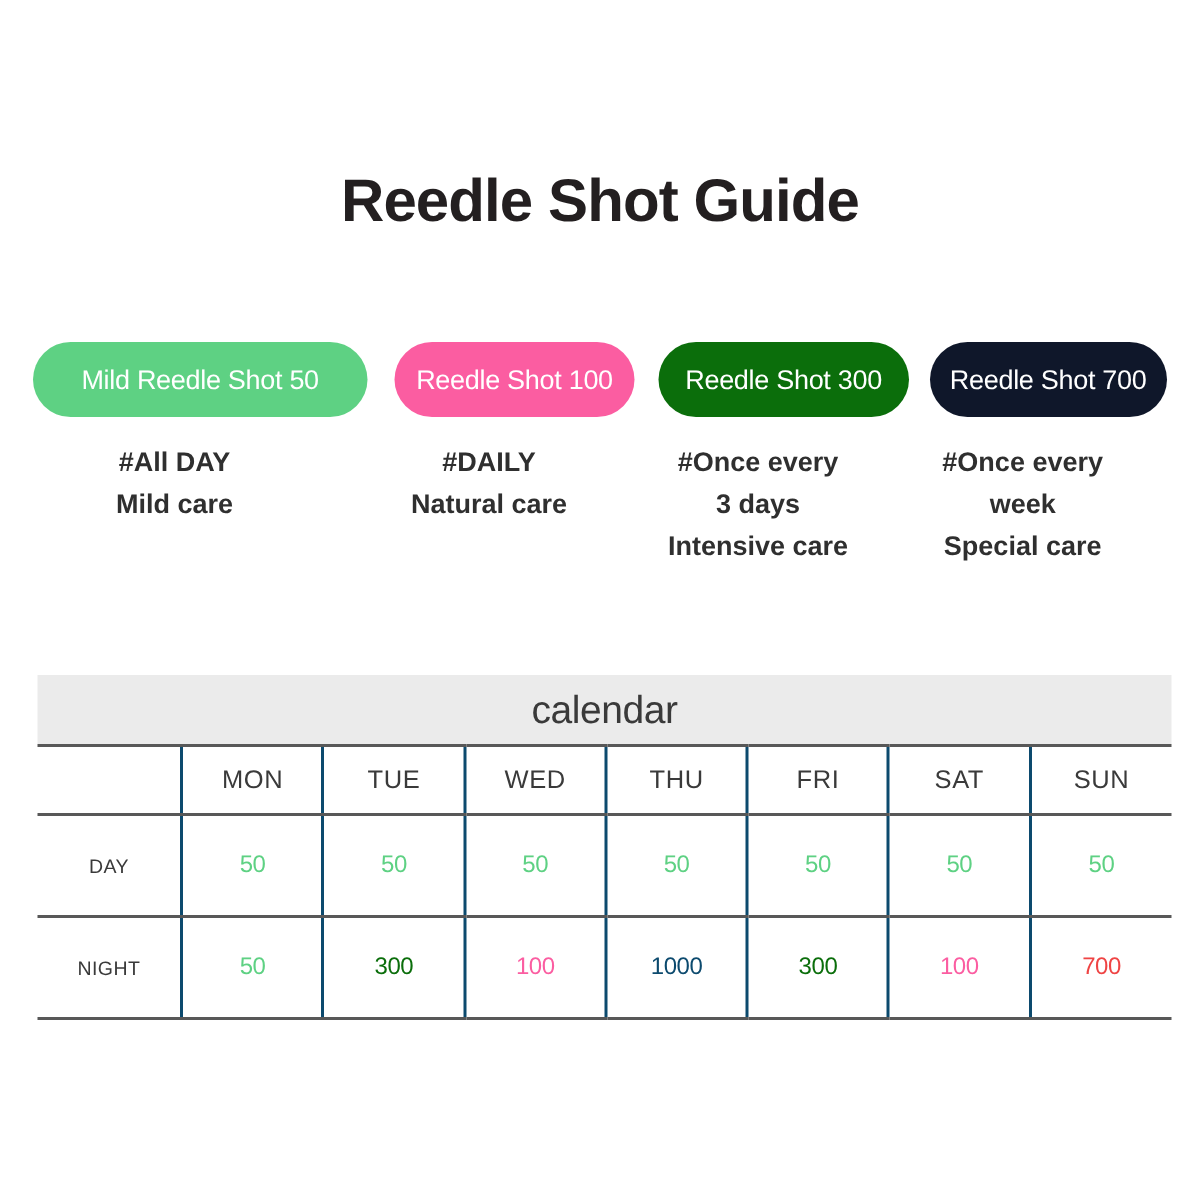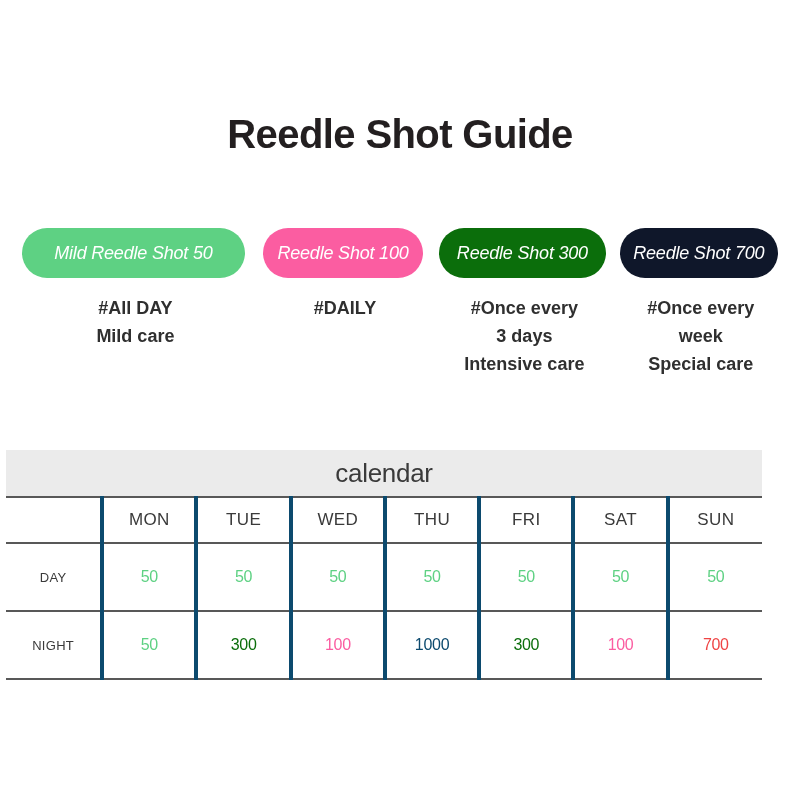--- a/index.html
+++ b/index.html
@@ -42,21 +42,20 @@
     left: 22px;
     width: 756px;
     height: 52px;
     display: flex;
     align-items: flex-start;
   }
   .pill-col {
     display: flex;
     flex-direction: column;
     align-items: flex-start;
-    font-style: italic;
   }
   .pill-col.c1 { width: 225px; margin-right: 18px; }
   .pill-col.c2 { width: 162px; margin-right: 16px; }
   .pill-col.c3 { width: 168px; margin-right: 14px; }
   .pill-col.c4 { width: 160px; }
 
   .pill {
     width: 100%;
     height: 50px;
     border-radius: 25px;
@@ -68,21 +67,21 @@
     font-weight: normal;
     letter-spacing: -0.2px;
     white-space: nowrap;
     box-sizing: border-box;
   }
 
   
   .caption-row {
     position: absolute;
     top: 294px;
-    left: 24px;
+    left: 5px;
     width: 756px;
     display: flex;
     align-items: flex-start;
   }
   .cap-col {
     text-align: center;
     font-size: 18px;
     line-height: 28px;
     color: #2f2f2f;
     font-weight: bold;
@@ -90,21 +89,21 @@
   .cap-col.c1 { width: 225px; margin-right: 18px; }
   .cap-col.c2 { width: 162px; margin-right: 16px; }
   .cap-col.c3 { width: 168px; margin-right: 14px; }
   .cap-col.c4 { width: 160px; }
   .cap-line { display: block; }
 
   
   .calendar {
     position: absolute;
     top: 450px;
-    left: 6px;
+    left: 25px;
     width: 756px;
   }
   .cal-header {
     height: 46px;
     background: #ebebeb;
     display: flex;
     align-items: center;
     justify-content: center;
     font-size: 26px;
     color: #3a3a3a;
@@ -113,21 +112,21 @@
 
   table.cal-table {
     width: 756px;
     border-collapse: collapse;
     table-layout: fixed;
   }
   table.cal-table td,
   table.cal-table th {
     text-align: center;
     vertical-align: middle;
-    border-left: 4px solid #0c4a6e;
+    border-left: 2px solid #0c4a6e;
     font-weight: normal;
   }
   table.cal-table tr > *:first-child {
     border-left: none;
   }
   tr.head-row > * {
     border-top: 2px solid #585858;
     border-bottom: 2px solid #585858;
     height: 42px;
     font-size: 17px;
@@ -173,20 +172,21 @@
     </div>
   </div>
 
   <div class="caption-row">
     <div class="cap-col c1">
       <span class="cap-line">#All DAY</span>
       <span class="cap-line">Mild care</span>
     </div>
     <div class="cap-col c2">
       <span class="cap-line">#DAILY</span>
+      <span class="cap-line">Natural care</span>
     </div>
     <div class="cap-col c3">
       <span class="cap-line">#Once every</span>
       <span class="cap-line">3 days</span>
       <span class="cap-line">Intensive care</span>
     </div>
     <div class="cap-col c4">
       <span class="cap-line">#Once every</span>
       <span class="cap-line">week</span>
       <span class="cap-line">Special care</span>

